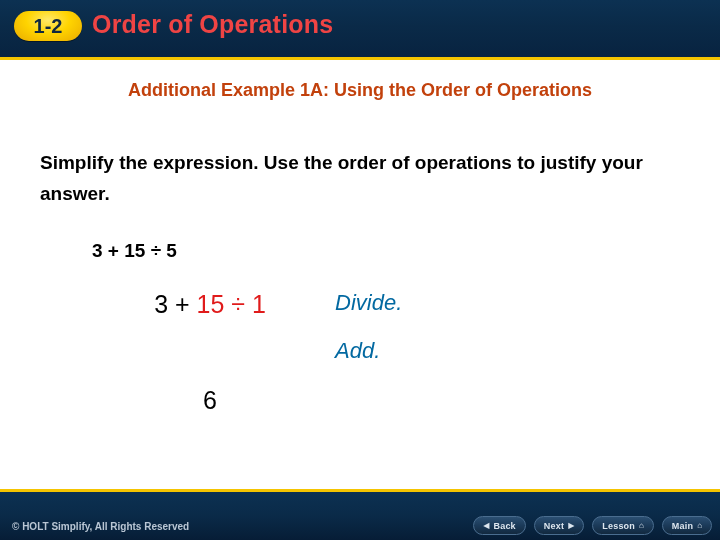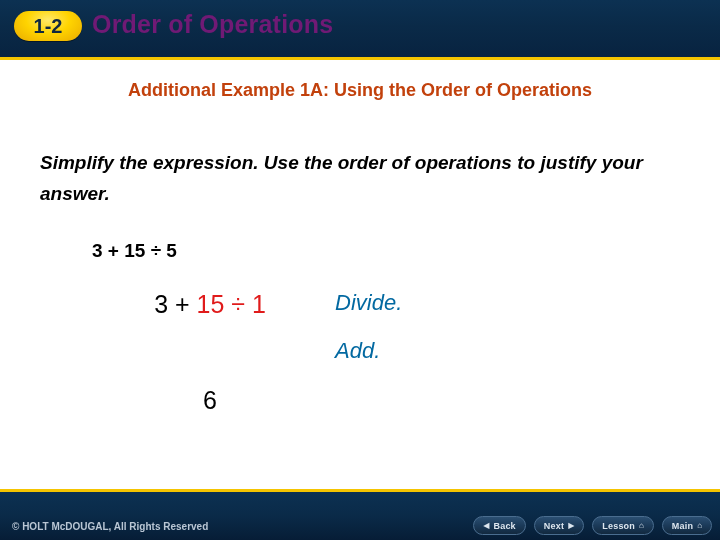--- a/index.html
+++ b/index.html
@@ -57,21 +57,21 @@
     color: #102840;
     letter-spacing: 0px;
     line-height: 1;
   }
   .header-title {
     position: absolute;
     left: 92px;
     top: 10px;
     font-size: 25px;
     font-weight: bold;
-    color: #701a75;
+    color: #ef4444;
     letter-spacing: 0.2px;
     white-space: nowrap;
   }
 
   
   .example-title {
     position: absolute;
     left: 60px;
     top: 76px;
     width: 600px;
@@ -84,21 +84,20 @@
 
   .prompt {
     position: absolute;
     left: 40px;
     top: 148px;
     width: 620px;
     font-size: 19px;
     font-weight: bold;
     color: #000000;
     line-height: 1.62;
-    font-style: italic;
   }
 
   .expression {
     position: absolute;
     left: 92px;
     top: 240px;
     font-size: 19px;
     font-weight: bold;
     color: #000000;
   }
@@ -222,21 +221,21 @@
     </div>
 
     <div class="work-row">
       <div class="work-expr">6</div>
     </div>
 
   </div>
 
   <div class="footer-rule"></div>
   <div class="footer"></div>
-  <div class="copyright">© HOLT McDOUGAL, All Rights Reserved</div>
+  <div class="copyright">© HOLT Simplify, All Rights Reserved</div>
 
   <div class="nav">
     <div class="nav-btn">
       <span class="nav-ico">◀</span>
       <span class="lbl">Back</span>
     </div>
     <div class="nav-btn">
       <span class="lbl">Next</span>
       <span class="nav-ico">▶</span>
     </div>

